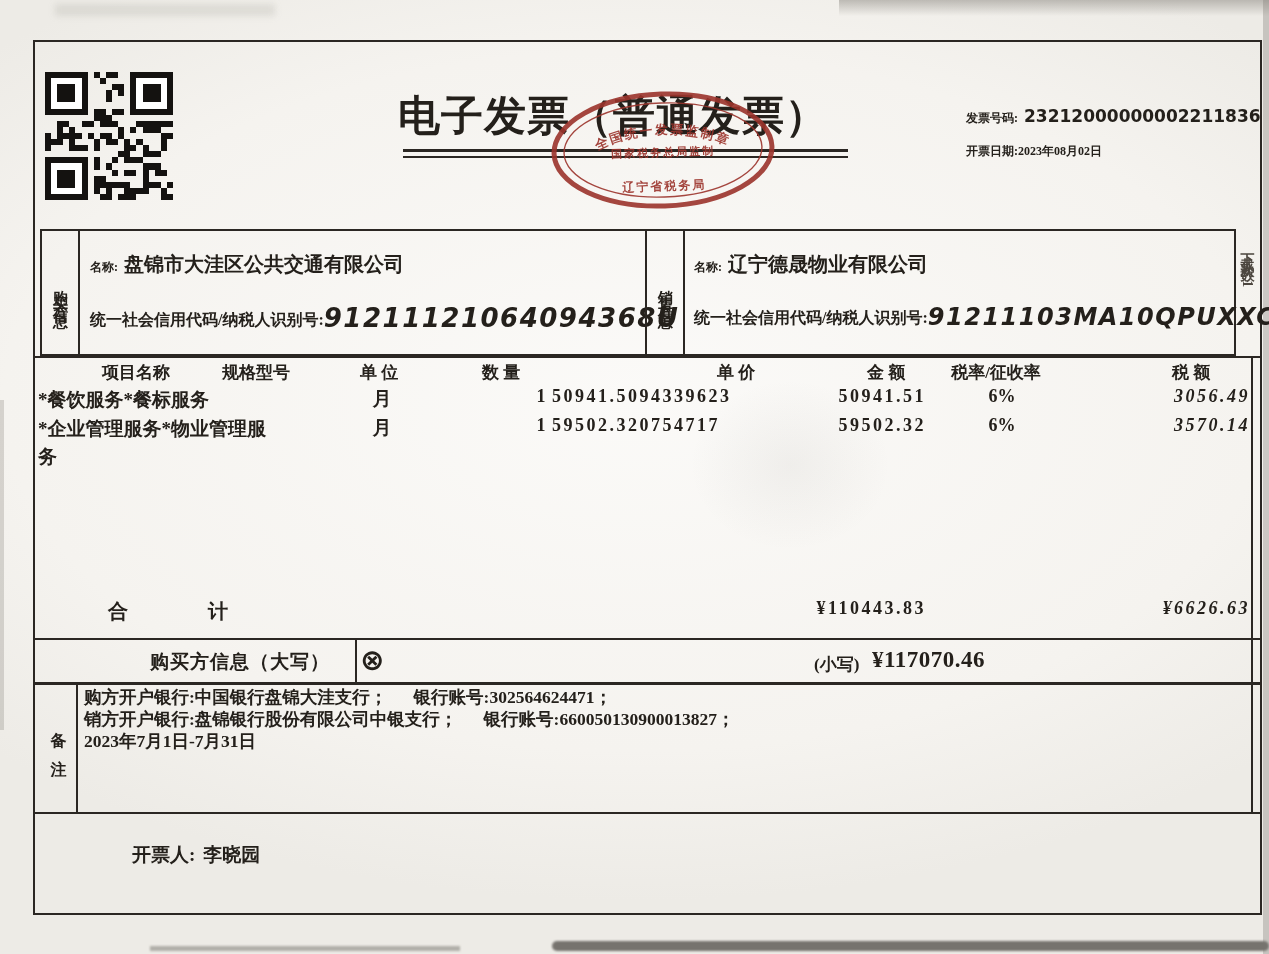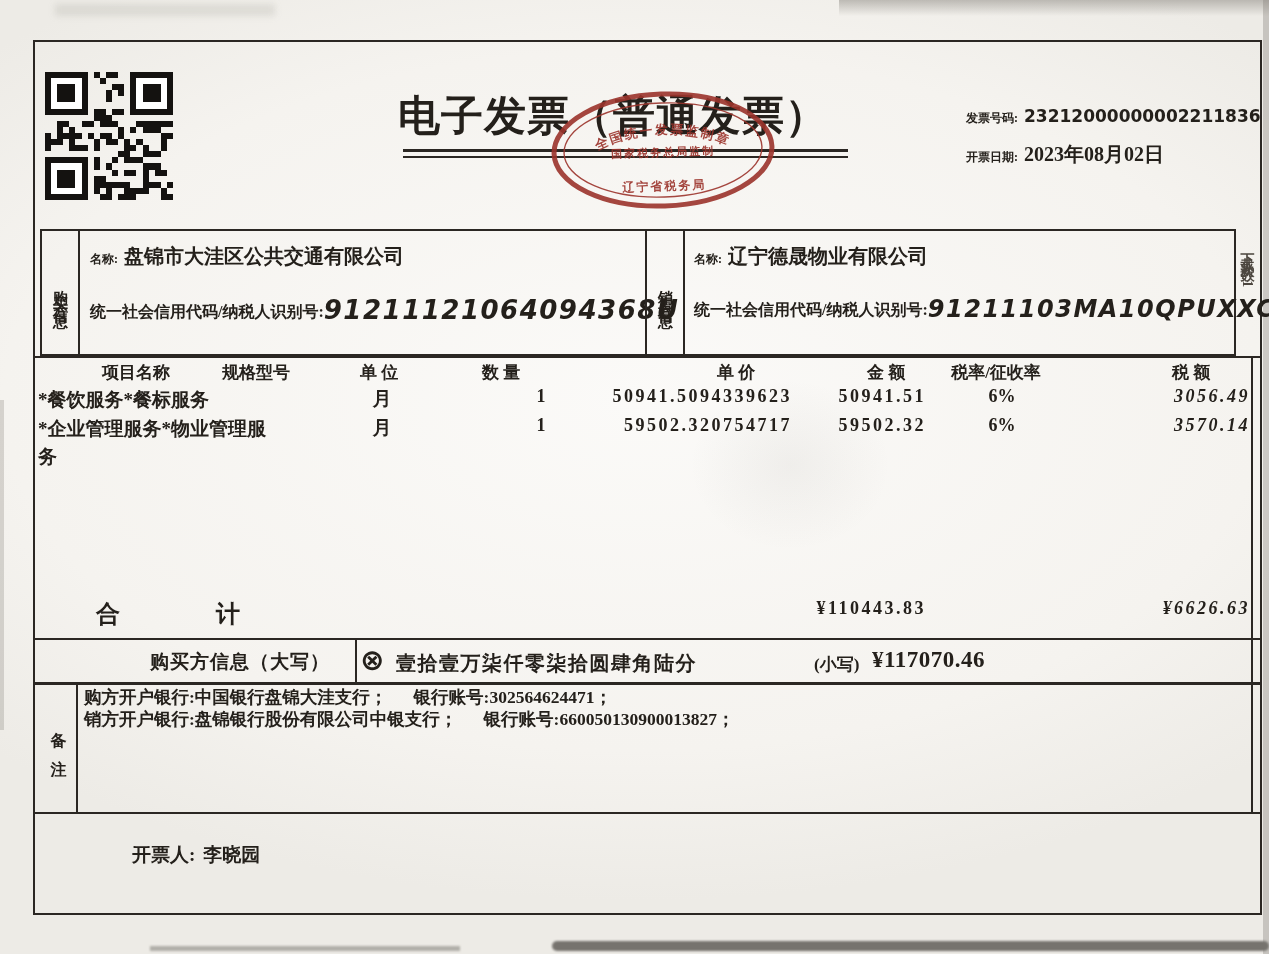--- a/index.html
+++ b/index.html
@@ -44,31 +44,31 @@
 
   
   .seal{position:absolute;left:549px;top:90px;width:228px;height:120px;transform:rotate(-2deg);opacity:.9;}
   .seal-t{fill:#9c342c;font-weight:700;letter-spacing:2px;font-family:"Liberation Serif","DejaVu Serif",serif;}
 
   
   .meta{position:absolute;left:966px;top:106px;}
   .meta-row{margin-bottom:14px;white-space:nowrap;}
   .lab{font-size:12px;font-weight:700;}
   .meta-num{font-family:"DejaVu Sans","Liberation Sans",sans-serif;font-size:17px;font-weight:700;margin-left:6px;}
-  .meta-date{font-size:20px;font-weight:700;margin-left:6px;}
+  .meta-date{font-size:12px;font-weight:700;}
   .download{position:absolute;left:1238px;top:242px;height:190px;writing-mode:vertical-rl;text-orientation:mixed;
             font-size:14px;letter-spacing:5px;color:#4c463f;font-weight:700;}
 
   
   .party-box{position:absolute;left:40px;top:229px;width:1192px;height:123px;border:2px solid #2b2723;}
   .side-label{position:absolute;top:0;height:100%;width:36px;display:flex;align-items:center;justify-content:center;
               writing-mode:vertical-rl;text-orientation:upright;letter-spacing:6px;font-size:15px;font-weight:700;}
   .buyer-side{left:0;border-right:2px solid #2b2723;}
   .seller-side{left:603px;border-left:2px solid #2b2723;border-right:2px solid #2b2723;}
-  .party{position:absolute;top:0;height:100%;}
+  .party{position:absolute;top:8px;height:100%;}
   .party.buyer{left:48px;width:550px;}
   .party.seller{left:652px;width:538px;}
   .p-row{position:absolute;left:0;white-space:nowrap;}
   .p-name-row{top:12px;}
   .p-tax-row{top:64px;}
   .p-name{font-size:20px;font-weight:700;margin-left:6px;}
   .p-taxlab{font-size:16px;font-weight:700;}
   .taxid{font-family:"DejaVu Sans","Liberation Sans",sans-serif;font-weight:700;letter-spacing:1.5px;vertical-align:-2px;font-style:italic;}
   .taxid-buyer{font-size:26px;}
   .taxid-seller{font-size:24px;}
@@ -84,26 +84,26 @@
   .h-price{left:630px;width:140px;text-align:center;}
   .h-amount{left:780px;width:140px;text-align:center;}
   .h-rate{left:890px;width:140px;text-align:center;}
   .h-tax{left:1090px;width:130px;text-align:center;}
   .trow{position:absolute;left:0;width:100%;font-weight:700;font-size:19px;}
   .r1{top:28px;} .r2{top:57px;}
   .c-name{left:2px;width:236px;white-space:normal !important;line-height:28px;}
   .c-unit{left:276px;width:140px;text-align:center;}
   .num-cell{font-size:18px;letter-spacing:2.5px;}
   .c-qty{left:412px;width:100px;text-align:right;}
-  .c-price{left:516px;width:240px;text-align:right;}
+  .c-price{left:516px;width:240px;text-align:left;}
   .c-amount{left:750px;width:140px;text-align:right;}
   .c-rate{left:896px;width:140px;text-align:center;letter-spacing:0;}
   .c-tax{left:1078px;width:136px;text-align:right;font-style:italic;}
   .total-row{position:absolute;top:240px;left:0;width:100%;font-weight:700;font-size:18px;}
-  .total-label{left:60px;font-size:24px;}
+  .total-label{left:72px;font-size:20px;}
 
   
   .sum-label{position:absolute;left:150px;top:649px;font-size:19px;font-weight:700;letter-spacing:1px;}
   .sum-sym{position:absolute;left:360px;top:643px;font-size:29px;font-weight:700;font-family:"DejaVu Sans",sans-serif;}
   .sum-words{position:absolute;left:396px;top:650px;font-size:20px;font-weight:700;letter-spacing:1.5px;}
   .sum-small-label{position:absolute;left:814px;top:653px;font-size:17px;font-weight:700;}
   .sum-figures{position:absolute;left:872px;top:647px;font-size:23px;font-weight:700;
                font-family:Liberation Serif, serif;letter-spacing:.5px;}
 
   
@@ -345,28 +345,28 @@
     <div class="total-row">
       <span class="total-label">合　　　　计</span>
       <span class="c-amount num-cell">¥110443.83</span>
       <span class="c-tax num-cell">¥6626.63</span>
     </div>
   </div>
 
   <div class="vl sum-divider"></div>
   <div class="sum-label">购买方信息（大写）</div>
   <div class="sum-sym">⊗</div>
-  <div class="sum-words">壹拾壹万柒仟零柒拾圆肆角陆分</div>
   <div class="sum-small-label">(小写)</div>
   <div class="sum-figures">¥117070.46</div>
 
   <div class="vl remarks-divider"></div>
   <div class="remarks-side">备注</div>
   <div class="remarks-content">
     <div>购方开户银行:中国银行盘锦大洼支行；      银行账号:302564624471；</div>
     <div>销方开户银行:盘锦银行股份有限公司中银支行；      银行账号:660050130900013827；</div>
+    <div>2023年7月1日-7月31日</div>
   </div>
 
   <div class="issuer">
     <span>开票人:</span><span class="name">李晓园</span>
   </div>
 
 </div>
 
 </body></html>

